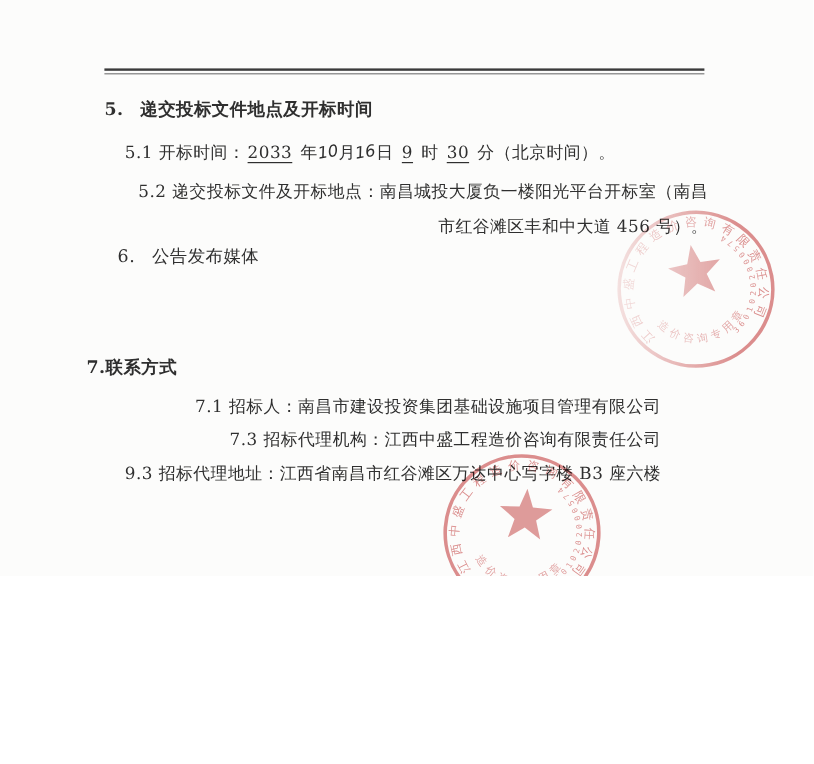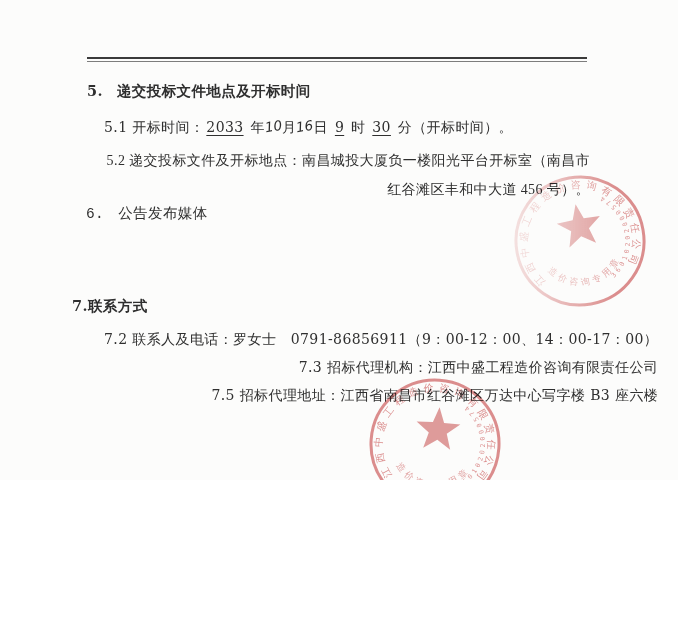--- a/index.html
+++ b/index.html
@@ -9,34 +9,34 @@
     font-family:"DejaVu Serif","Liberation Serif",serif;
     font-size:14px;letter-spacing:.4px;text-align:right;
   }
   .rule{position:absolute;left:87px;width:500px;}
   .rule-thick{top:57px;height:2.4px;background:#3b3b3b;}
   .rule-thin{top:61px;height:1.3px;background:#7d7d7d;}
 
   .h{position:absolute;font-weight:bold;font-size:14.5px;white-space:nowrap;}
   .h .num{margin-right:14px;}
   .h5{left:87px;top:82px;}
-  .h6{left:86px;top:204px;font-weight:normal;font-family:Liberation Mono, monospace;}
+  .h6{left:98px;top:204px;font-weight:normal;}
   .h7{left:72px;top:297px;}
 
   .line{position:absolute;white-space:nowrap;}
   .l51{left:104px;top:119px;}
   .u{text-decoration:underline;text-underline-offset:3px;padding:0 2px;}
   .hw{
     display:inline-block;font-family:"DejaVu Sans","Liberation Sans",sans-serif;
     font-style:italic;font-size:13.5px;transform:rotate(-9deg) translateY(-1px);
     letter-spacing:0;
   }
 
   .para{position:absolute;margin:0;text-indent:18px;}
-  .p52{left:86px;top:146px;width:504px;line-height:29px;font-family:Liberation Serif, serif;}
+  .p52{left:86px;top:146px;width:504px;line-height:29px;}
   .p6{left:86px;top:229px;width:516px;line-height:28.5px;}
 
   .list7{position:absolute;left:104px;top:331px;}
   .list7 .item{line-height:16.8px;margin-bottom:11px;white-space:nowrap;}
 
   .seals{
     position:absolute;left:0;top:0;
     color:#cf5f5f;mix-blend-mode:multiply;opacity:.88;
     pointer-events:none;
   }
@@ -55,36 +55,36 @@
 <div class="page">
 
   <div class="rule rule-thick"></div>
   <div class="rule rule-thin"></div>
 
   <div class="h h5">
     <span class="num">5.</span><span>递交投标文件地点及开标时间</span>
   </div>
 
   <div class="line l51">
-    <span>5.1 开标时间：</span><span class="u">2033</span><span> 年</span><span class="hw">10</span><span>月</span><span class="hw">16</span><span>日 </span><span class="u">9</span><span> 时 </span><span class="u">30</span><span> 分</span><span>（开标时间）。</span>
+    <span>5.1 开标时间：</span><span class="u">2033</span><span> 年</span><span class="hw">10</span><span>月</span><span class="hw">16</span><span>日 </span><span class="u">9</span><span> 时 </span><span class="u">30</span><span> 分</span><span>（北京时间）。</span>
   </div>
 
   <p class="para p52">5.2 递交投标文件及开标地点：南昌城投大厦负一楼阳光平台开标室（南昌市红谷滩区丰和中大道 456 号）。</p>
 
   <div class="h h6">
     <span class="num">6.</span><span>公告发布媒体</span>
   </div>
 
 
   <div class="h h7">7.联系方式</div>
 
   <div class="list7">
-    <div class="item">7.2 联系人及电话：罗女士　0791-86856911（9：00-12：00、14：00-17：00）</div>
+    <div class="item">7.1 招标人：南昌市建设投资集团基础设施项目管理有限公司</div>
     <div class="item">7.3 招标代理机构：江西中盛工程造价咨询有限责任公司</div>
-    <div class="item">7.5 招标代理地址：江西省南昌市红谷滩区万达中心写字楼 B3 座六楼</div>
+    <div class="item">9.3 招标代理地址：江西省南昌市红谷滩区万达中心写字楼 B3 座六楼</div>
   </div>
 
   <svg class="seals" width="678" height="637" viewBox="0 0 678 637">
     <defs>
       <linearGradient id="fadeG" gradientUnits="userSpaceOnUse" x1="502" y1="241" x2="615" y2="241">
         <stop offset="0" stop-color="#262626"></stop>
         <stop offset="1" stop-color="#ffffff"></stop>
       </linearGradient>
       <mask id="fadeL" maskUnits="userSpaceOnUse" x="485" y="145" width="210" height="200">
         <rect x="485" y="145" width="210" height="200" fill="url(#fadeG)"></rect>

